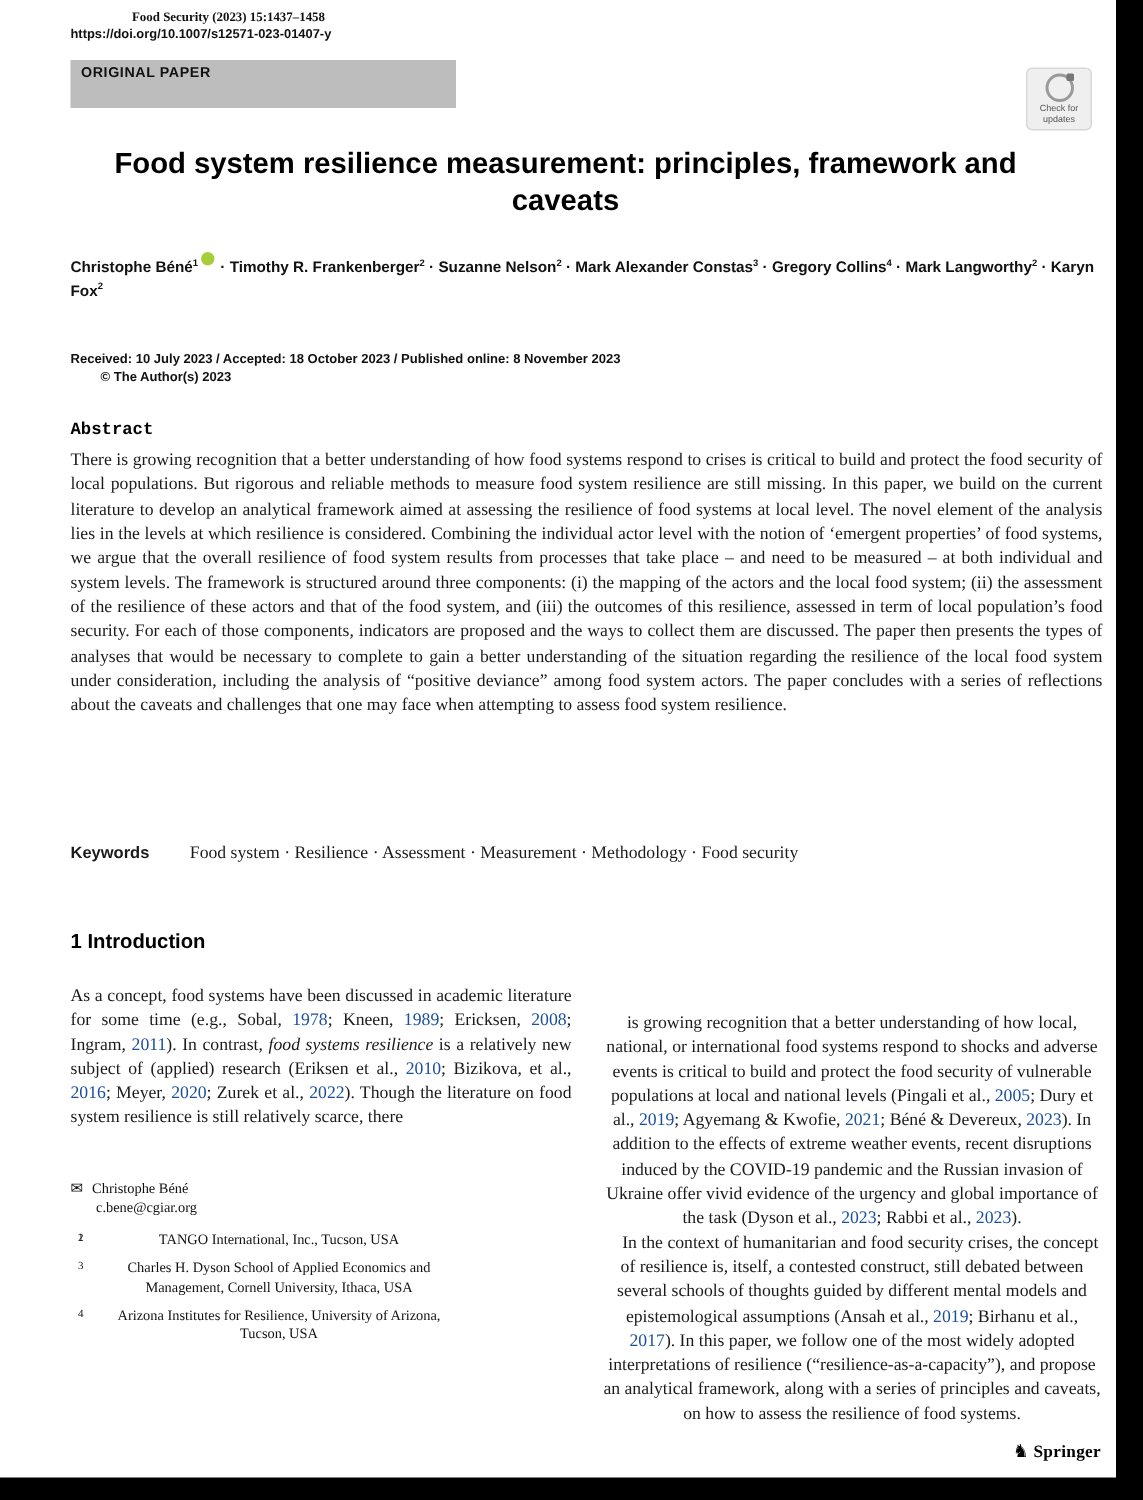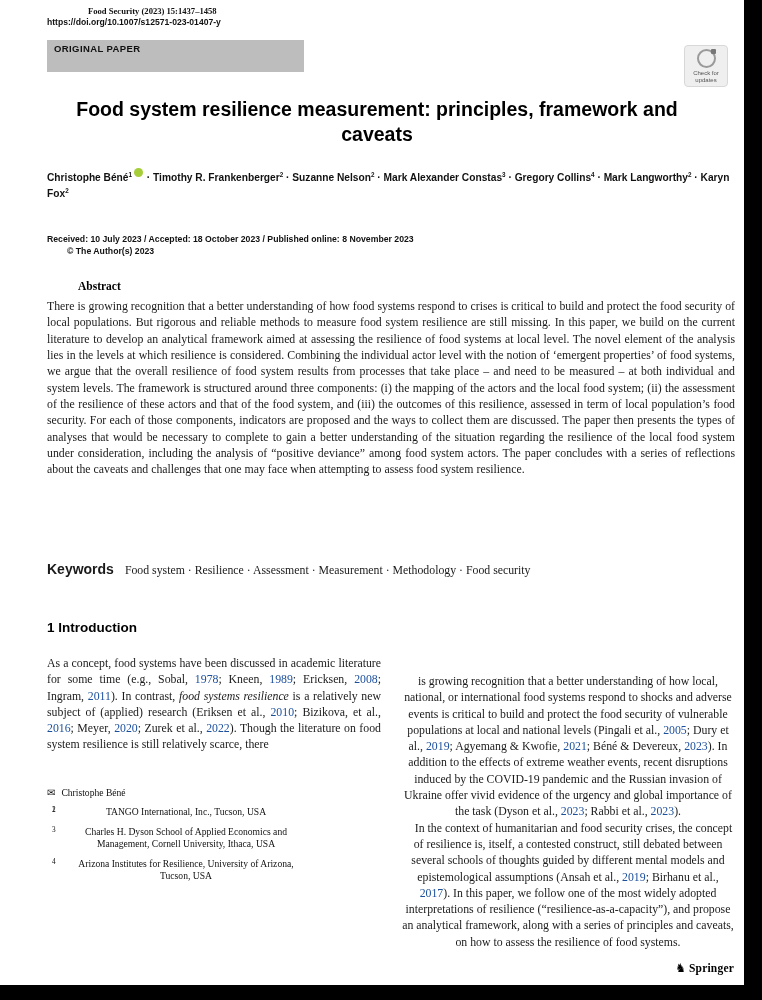--- a/index.html
+++ b/index.html
@@ -31,25 +31,25 @@
              font-family:"Liberation Sans",sans-serif; font-size:19.5px; line-height:25px; font-weight:bold; color:#000; }
   .authors { position:absolute; left:47px; top:168px; width:692px;
              font-family:"Liberation Sans",sans-serif; font-size:10.2px; line-height:15.5px; font-weight:bold; color:#111; }
   .sup     { vertical-align:super; font-size:0.62em; line-height:0; }
   .orcid-icon { display:inline-block; width:9px; height:9px; border-radius:50%;
                 background:#a6ce39; margin:0 1px 0 2px; vertical-align:super; }
   .dates     { position:absolute; left:47px; top:234px; font-family:"Liberation Sans",sans-serif; font-size:8.7px; font-weight:bold; color:#111; }
   .copyright { position:absolute; left:47px; top:246px; font-family:"Liberation Sans",sans-serif; font-size:8.7px; font-weight:bold; color:#111;padding-left:20px; }
 
   
-  .abstract-head { position:absolute; left:47px; top:280px; font-family:Liberation Serif, serif; font-size:11.5px; font-weight:bold; color:#000;margin-left:31px; }
+  .abstract-head { position:absolute; left:47px; top:280px; font-family:Liberation Mono, monospace; font-size:11.5px; font-weight:bold; color:#000; }
   .abstract-body { position:absolute; left:47px; top:298px; width:688px;
                    font-size:11.8px; line-height:16.35px; text-align:justify; }
   .keywords  { position:absolute; left:47px; top:561px; width:688px; font-size:11.8px; }
-  .kw-label  { font-family:"Liberation Sans",sans-serif; font-weight:bold; font-size:14px; margin-right:8px; }
+  .kw-label  { font-family:"Liberation Sans",sans-serif; font-weight:bold; font-size:11px; margin-right:24px; }
 
   
   .intro-head { position:absolute; left:47px; top:620px; font-family:"Liberation Sans",sans-serif; font-size:13.5px; font-weight:bold; color:#000; }
   .left-col   { position:absolute; left:47px;  top:655px; width:334px; font-size:11.8px; line-height:16.3px; text-align:justify; }
   .right-col  { position:absolute; left:401px; top:629px; width:334px; font-size:11.8px; line-height:16.3px; text-align:justify;margin-top:44px; }
   .right-col .rp2 { text-indent:11px; }
   .link { color:#1c4f9c; cursor:pointer; }
   .it   { font-style:italic; }
 
   
@@ -103,20 +103,21 @@
 
   <div class="right-col">
     <p class="rp1"><span>is growing recognition that a better understanding of how local, national, or international food systems respond to shocks and adverse events is critical to build and protect the food security of vulnerable populations at local and national levels (Pingali et al., </span><span class="link">2005</span><span>; Dury et al., </span><span class="link">2019</span><span>; Agyemang &amp; Kwofie, </span><span class="link">2021</span><span>; Béné &amp; Devereux, </span><span class="link">2023</span><span>). In addition to the effects of extreme weather events, recent disruptions induced by the COVID-19 pandemic and the Russian invasion of Ukraine offer vivid evidence of the urgency and global importance of the task (Dyson et al., </span><span class="link">2023</span><span>; Rabbi et al., </span><span class="link">2023</span><span>).</span></p>
     <p class="rp2"><span>In the context of humanitarian and food security crises, the concept of resilience is, itself, a contested construct, still debated between several schools of thoughts guided by different mental models and epistemological assumptions (Ansah et al., </span><span class="link">2019</span><span>; Birhanu et al., </span><span class="link">2017</span><span>). In this paper, we follow one of the most widely adopted interpretations of resilience (“resilience-as-a-capacity”), and propose an analytical framework, along with a series of principles and caveats, on how to assess the resilience of food systems.</span></p>
   </div>
 
   <div class="footnotes">
     <div class="corr-row">
       <span class="env">✉</span><span>Christophe Béné</span>
     </div>
+    <div class="email">c.bene@cgiar.org</div>
     <ol>
       <li class="aff">
         <span class="aff-num">1</span>
       </li>
       <li class="aff">
         <span class="aff-num">2</span>
         <span class="aff-text">TANGO International, Inc., Tucson, USA</span>
       </li>
       <li class="aff">
         <span class="aff-num">3</span>

